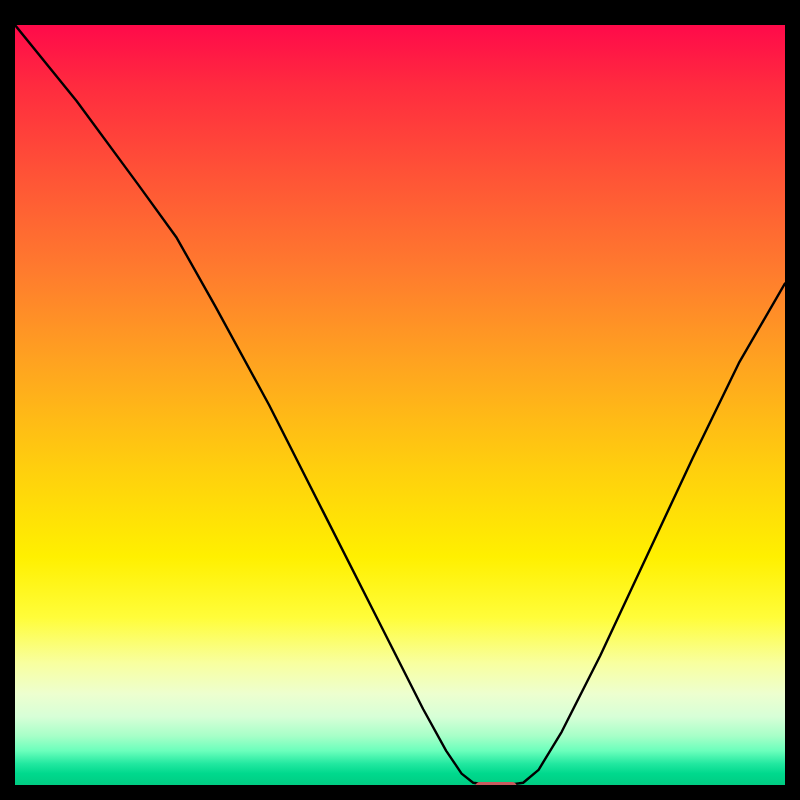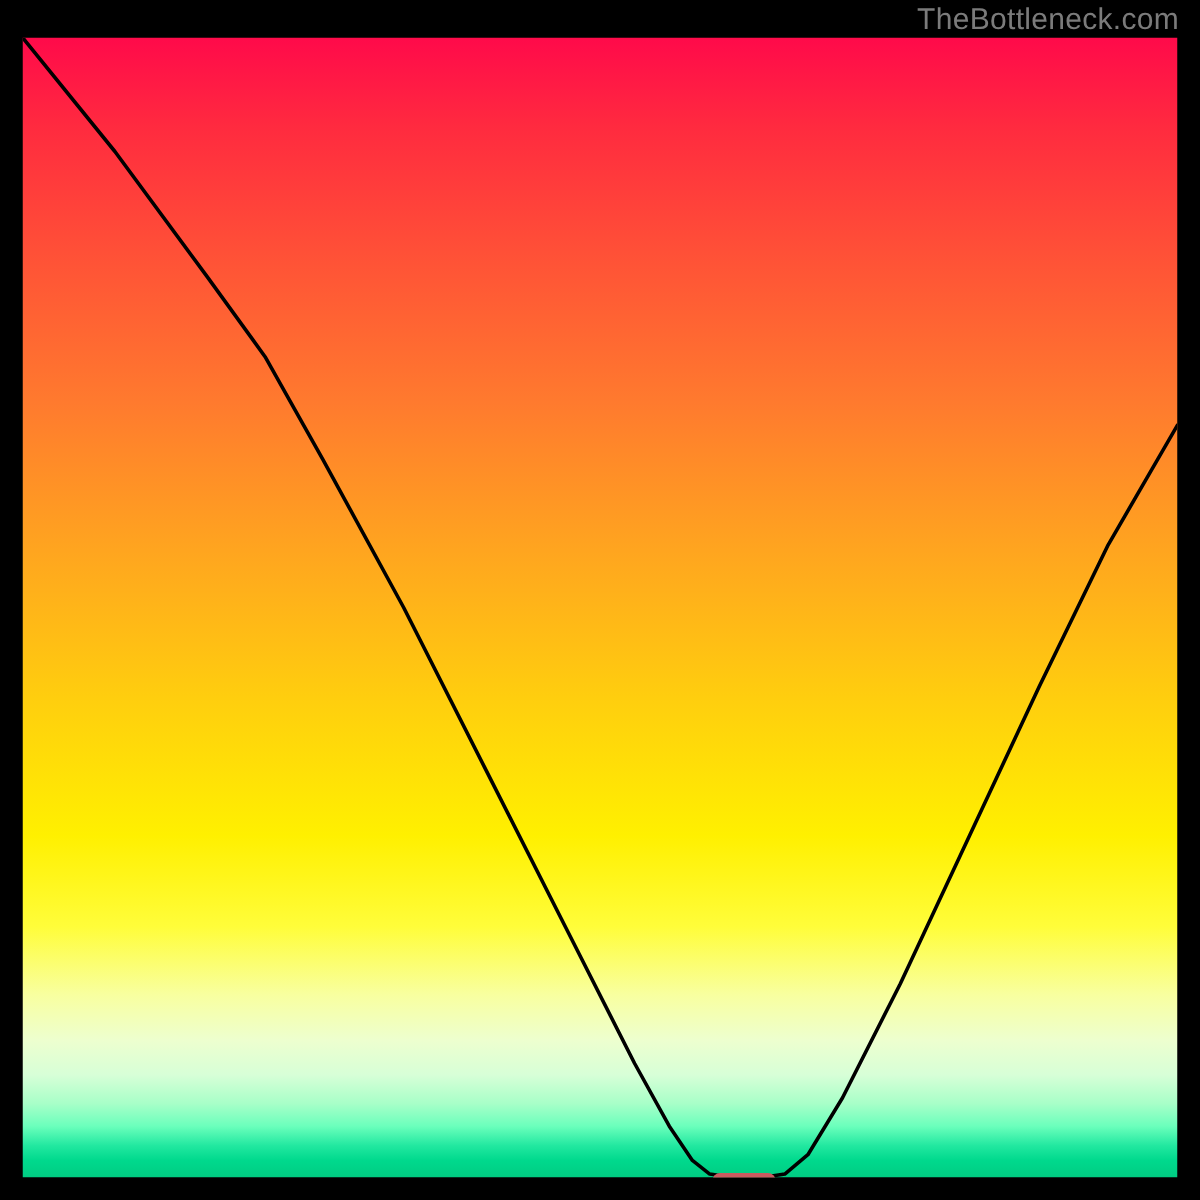--- a/index.html
+++ b/index.html
@@ -67,21 +67,20 @@
     font-size: 20px;
     font-weight: 400;
     letter-spacing: 0.2px;
   }
 </style>
 </head>
 <body>
 
 <div class="frame">
 
-  <div class="watermark">TheBottleneck.com</div>
 
   <div class="plot-area">
     <div class="gradient"></div>
 
     <svg class="curve" viewBox="0 0 770 760" preserveAspectRatio="none">
       <path id="curve-path" fill="none" stroke="#000000" stroke-width="2.4" stroke-linecap="round" stroke-linejoin="round" d="M 0.00 0.00 L 61.60 76.00 L 123.20 159.60 L 161.70 212.80 L 200.20 281.20 L 254.10 380.00 L 308.00 486.40 L 361.90 592.80 L 408.10 684.00 L 431.20 725.80 L 446.60 748.60 L 458.15 757.72 L 473.55 760.00 L 492.80 760.00 L 508.20 757.72 L 523.60 744.80 L 546.70 706.80 L 585.20 630.80 L 631.40 532.00 L 677.60 433.20 L 723.80 338.20 L 770.00 258.40"></path>
     </svg>
 
     <div class="marker" id="marker" style="left: 460.075px; top: 757.34px; width: 42.35px; height: 9.88px; background: rgb(201, 90, 95);"></div>
   </div>

